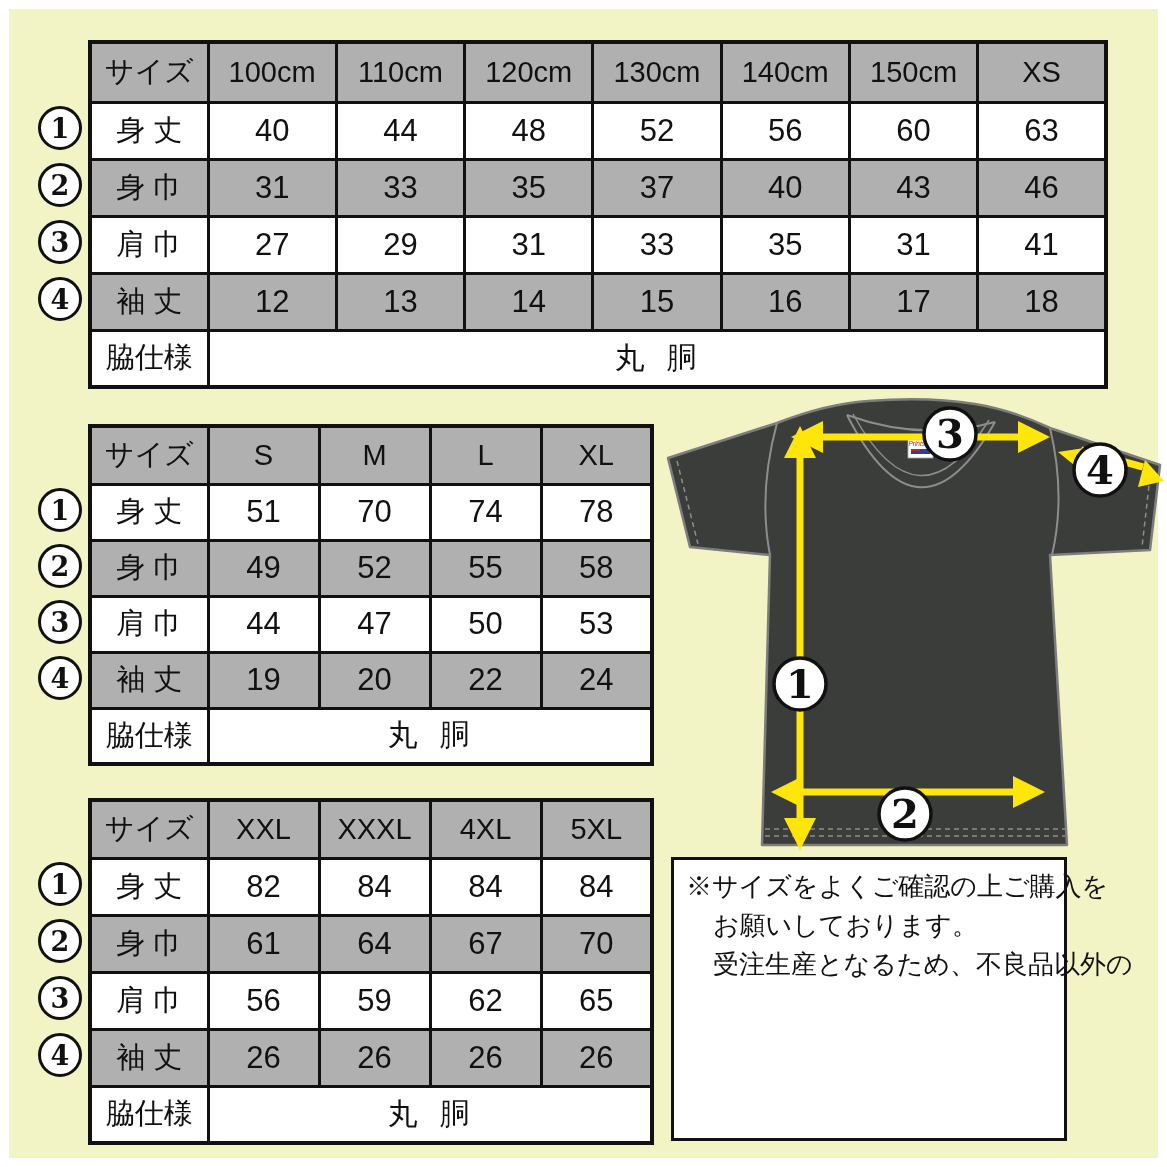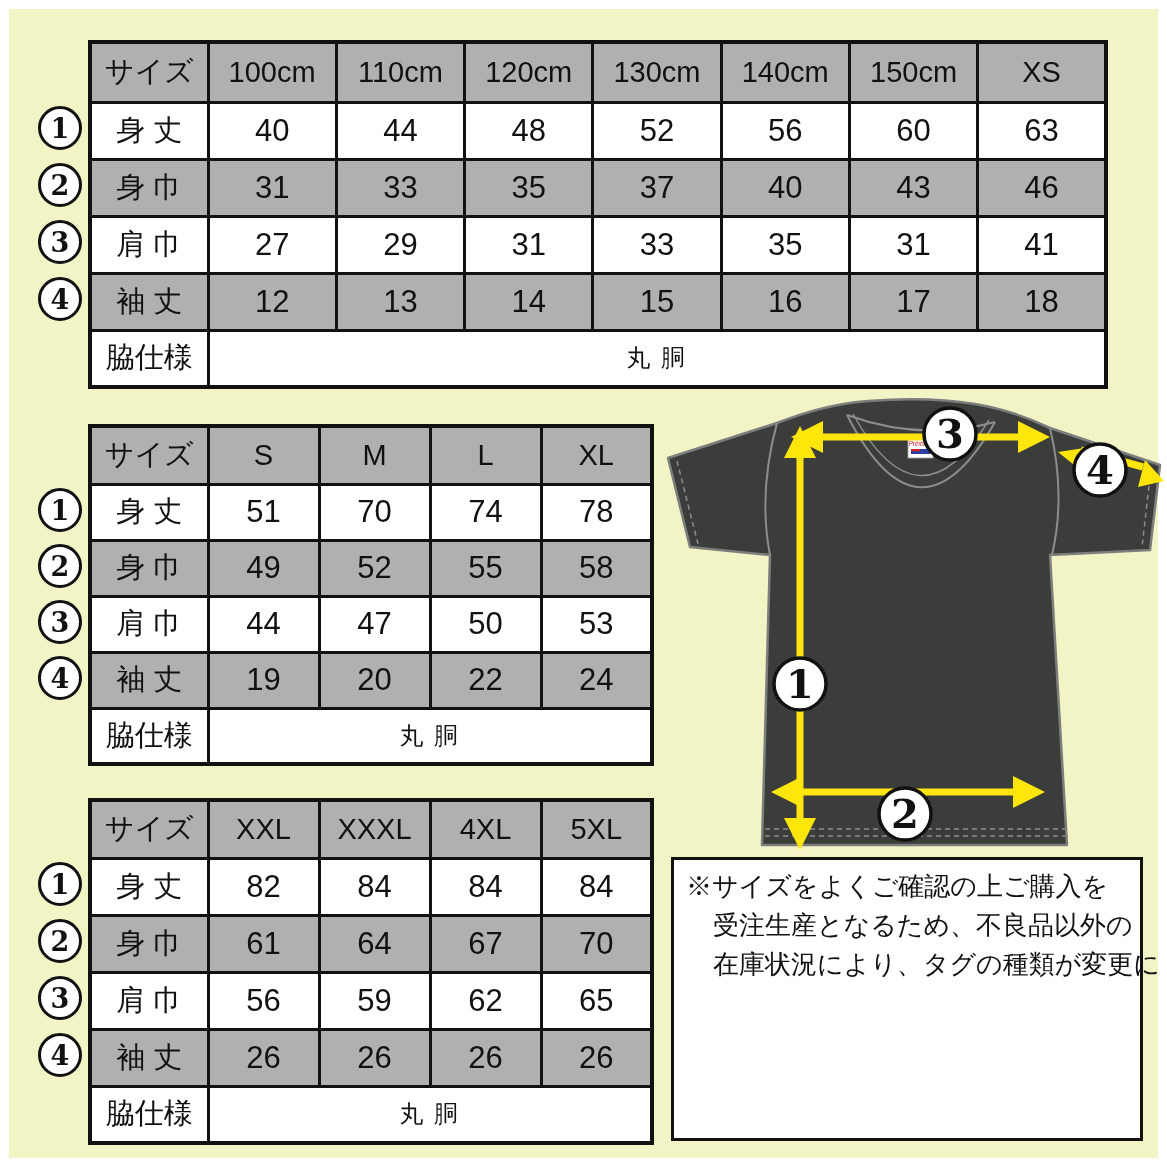--- a/index.html
+++ b/index.html
@@ -17,33 +17,33 @@
   }
   .tbl th, .tbl td {
     border:3px solid #111; text-align:center; vertical-align:middle;
     padding:0; font-weight:normal; overflow:hidden; white-space:nowrap;
   }
   .tbl .hdr th { background:#b0b0b0; font-size:29px; }
   .tbl td { font-size:31px; }
   .tbl td.lbl { font-size:29px; }
   .tbl tr.g td { background:#b0b0b0; }
   .tbl tr.w td { background:#ffffff;margin-top:15px; }
-  .tbl td.sideval { font-size:24px; letter-spacing:2px; }
+  .tbl td.sideval { font-size:30px; letter-spacing:2px;font-family:Liberation Mono, monospace; }
 
   
   .circ {
     position:absolute; width:38px; height:38px; border:3px solid #111;
     border-radius:50%; background:#fff; box-sizing:content-box;
     display:flex; align-items:center; justify-content:center;
     font-family:"DejaVu Serif", serif; font-weight:bold; font-size:27px; line-height:1;
   }
 
   
   .note {
-    position:absolute; left:671px; top:857px; width:472px; height:284px;
+    position:absolute; left:671px; top:857px; width:396px; height:284px;
     box-sizing:border-box; border:3px solid #111; background:#fff;
     padding:7px 8px 0 12px; font-size:26px; line-height:39px;
   }
   .note .nline { padding-left:27px; white-space:nowrap; }
   .note .nline.first { padding-left:0; }
 
   
   .shirt-wrap { position:absolute; left:663px; top:398px; width:504px; height:460px; }
   .shirt-wrap svg { display:block; }
 </style>
@@ -303,16 +303,16 @@
         <g>
           <circle cx="242" cy="416" r="26" fill="#ffffff" stroke="#111" stroke-width="3.5"></circle>
           <text x="242" y="430">2</text>
         </g>
       </g>
     </svg>
   </div>
 
   <div class="note">
     <div class="nline first">※サイズをよくご確認の上ご購入を</div>
+    <div class="nline">お願いしております。</div>
     <div class="nline">受注生産となるため、不良品以外の</div>
-    <div class="nline">在庫状況により、タグの種類が変更に</div>
   </div>
 </div>
 
 </body></html>

